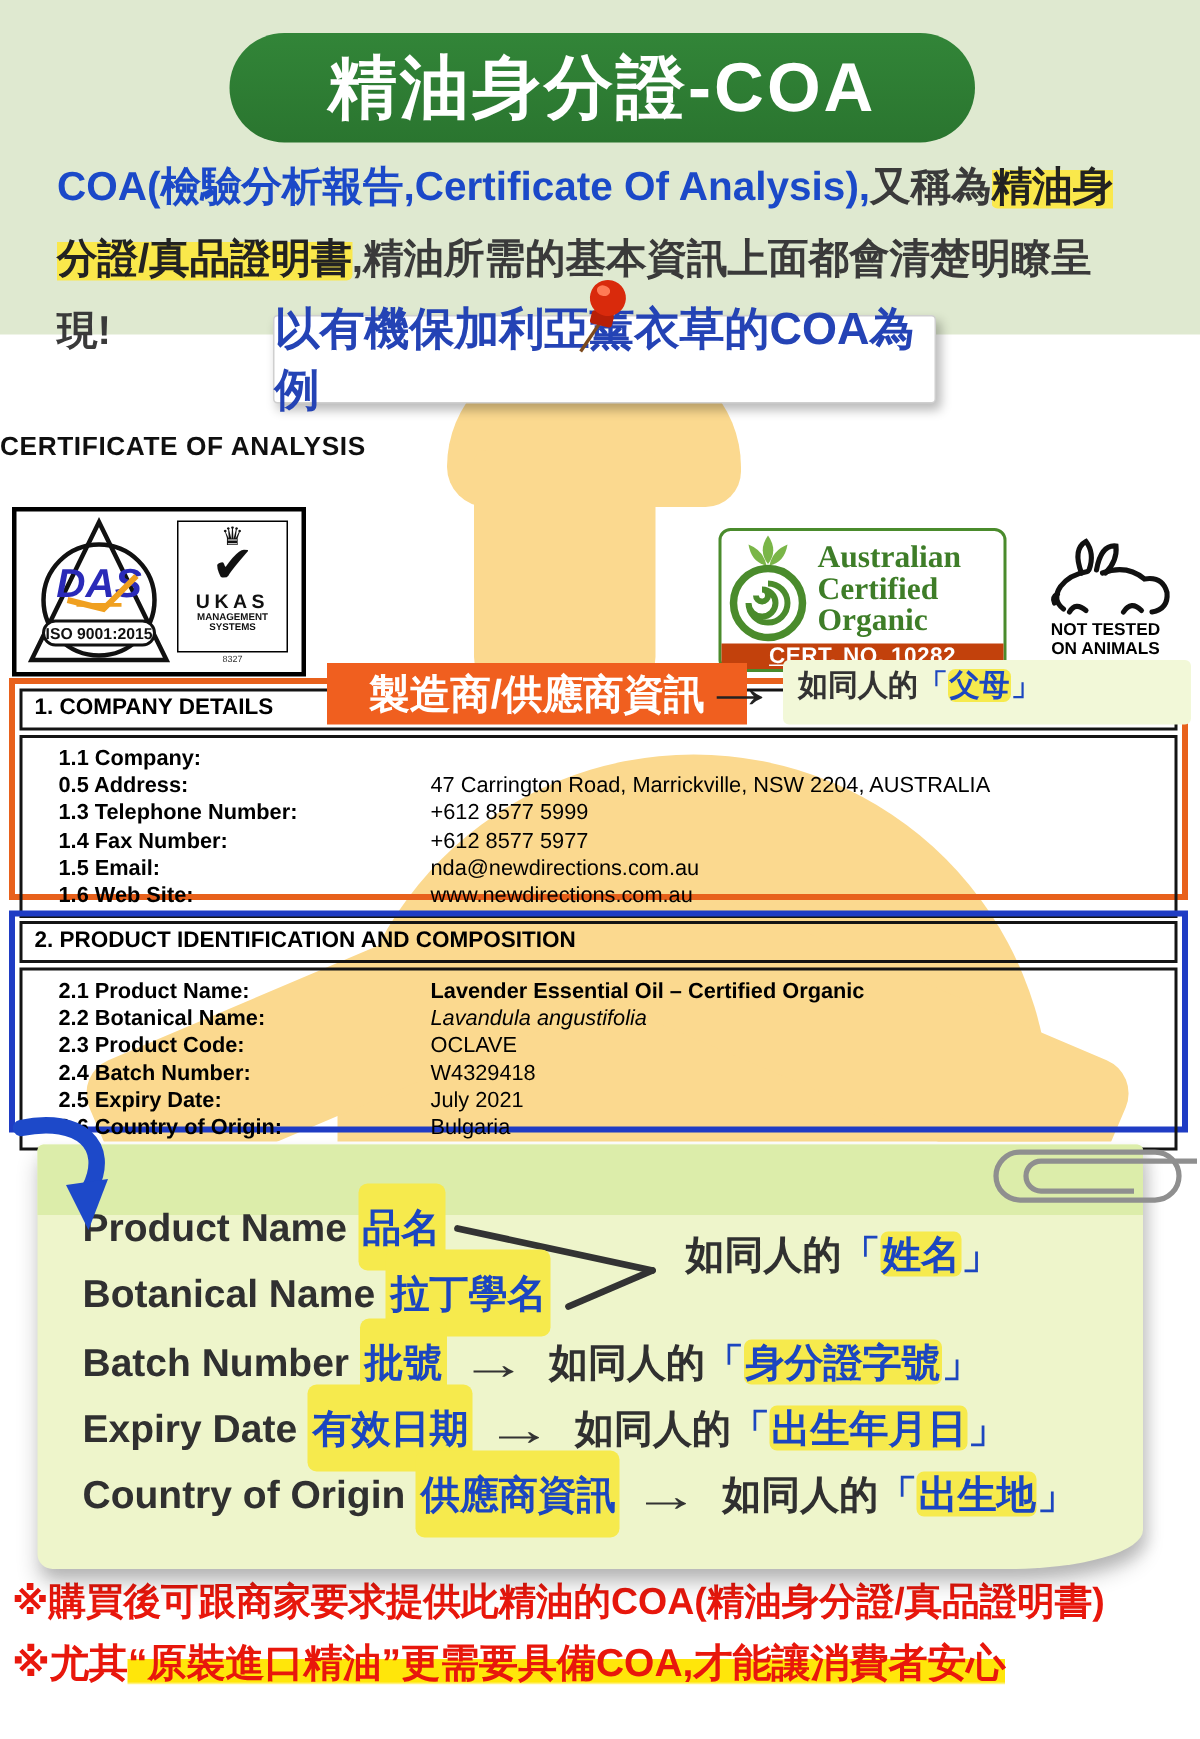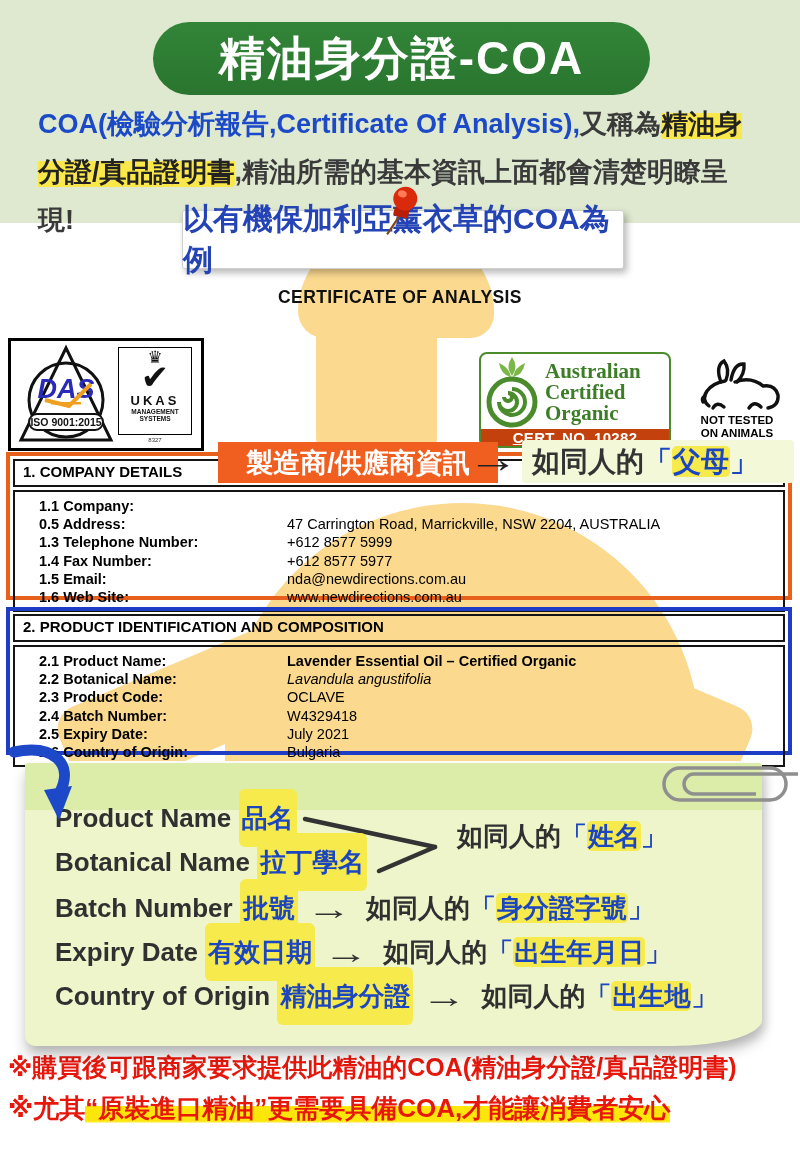--- a/index.html
+++ b/index.html
@@ -14,21 +14,21 @@
   .intro{position:absolute;left:38px;top:100px;width:712px;font-size:27px;line-height:48px;color:#3a3a3a;font-weight:600;z-index:3;}
   .blue{color:#1b49c8;}
   .yhl{background:linear-gradient(180deg,rgba(250,232,75,0) 14%,#fae84b 14%);border-radius:4px;}
   .b800{font-weight:800;color:#222;}
   
   .example-box{position:absolute;left:182px;top:210px;width:440px;height:57px;background:#fff;border:1px solid #cfcfcf;border-radius:3px;
     box-shadow:3px 4px 7px rgba(0,0,0,.28);display:flex;align-items:center;justify-content:center;
     color:#2443b5;font-weight:800;font-size:30px;z-index:4;}
   .pin{position:absolute;left:383px;top:184px;width:46px;height:56px;z-index:5;}
   
-  .cert-title{position:absolute;left:0;top:287px;width:800px;text-align:center;font-size:17.5px;font-weight:800;color:#101010;letter-spacing:.4px;z-index:2;}
+  .cert-title{position:absolute;left:0;top:287px;width:800px;font-size:17.5px;font-weight:800;color:#101010;letter-spacing:.4px;z-index:2;}
   
   .sil-wrap{position:absolute;left:0;top:0;width:800px;height:761px;overflow:hidden;z-index:1;}
   .sil{position:absolute;background:#fbd98f;}
   .sil-cap{left:298px;top:234px;width:196px;height:104px;border-radius:98px 98px 30px 34px;}
   .sil-neck{left:316px;top:300px;width:121px;height:158px;border-radius:8px 8px 20px 20px;}
   .sil-dome{left:225px;top:503px;width:475px;height:270px;border-radius:240px 240px 0 0;}
   .sil-legL{left:55px;top:646px;width:340px;height:94px;border-radius:24px;transform:rotate(-23deg);}
   .sil-legR{left:415px;top:646px;width:340px;height:94px;border-radius:24px;transform:rotate(23deg);}
   
   .das-box{position:absolute;left:8px;top:338px;width:196px;height:113px;background:#fff;border:3.5px solid #000;z-index:2;
@@ -56,21 +56,21 @@
   .crow{display:flex;font-size:14.5px;line-height:18.2px;color:#000;}
   .crow .lbl{width:248px;font-weight:700;flex:none;}
   .val-bold{font-weight:700;}
   .val-italic{font-style:italic;}
   .tag{position:absolute;color:#fff;font-weight:800;font-size:27px;display:flex;align-items:center;justify-content:center;z-index:4;}
   .tag-orange{left:218px;top:442px;width:280px;height:41px;background:#f05f1f;}
   .tag-blue{left:386px;top:597px;width:188px;height:41px;background:#2336bd;}
   .big-arrow{position:absolute;font-size:38px;color:#222;font-weight:700;transform:scaleX(1.35);z-index:4;}
   .arrow1{left:474px;top:438px;}
   .pale-band{position:absolute;left:522px;top:440px;width:272px;height:43px;background:#f2f8d8;border-radius:4px;z-index:3;}
-  .annot{position:absolute;font-size:28px;color:#333;font-weight:600;z-index:4;white-space:nowrap;}
+  .annot{position:absolute;font-size:20px;color:#333;font-weight:600;z-index:4;white-space:nowrap;}
   .annot1{left:532px;top:443px;}
   .term{color:#1c46c0;font-weight:800;}
   .term .yhl2{background:#f6ea4d;border-radius:5px;padding:0 1px;}
   
   .curve-arrow{position:absolute;left:8px;top:740px;width:80px;height:102px;z-index:7;}
   
   .note{position:absolute;left:25px;top:763px;width:737px;height:283px;background:#eef5cb;z-index:5;
     border-radius:4px 4px 26px 10px;border-bottom-right-radius:90px 26px;
     box-shadow:0 10px 14px rgba(0,0,0,.20),4px 5px 9px rgba(0,0,0,.12);}
   .note-strip{position:absolute;left:0;top:0;right:0;height:47px;background:#dcedaa;border-radius:4px 4px 0 0;}
@@ -272,21 +272,21 @@
       <span>如同人的</span><span class="term"><span>「</span><span class="yhl2">姓名</span><span>」</span></span>
     </div>
 
     <div class="nline" style="left:30px;top:128px;">
       <span>Batch Number </span><span class="zh">批號</span><span class="n-arrow">→</span><span>如同人的</span><span class="term"><span>「</span><span class="yhl2">身分證字號</span><span>」</span></span>
     </div>
     <div class="nline" style="left:30px;top:172px;">
       <span>Expiry Date </span><span class="zh">有效日期</span><span class="n-arrow">→</span><span>如同人的</span><span class="term"><span>「</span><span class="yhl2">出生年月日</span><span>」</span></span>
     </div>
     <div class="nline" style="left:30px;top:216px;">
-      <span>Country of Origin </span><span class="zh">精油身分證</span><span class="n-arrow">→</span><span>如同人的</span><span class="term"><span>「</span><span class="yhl2">出生地</span><span>」</span></span>
+      <span>Country of Origin </span><span class="zh">供應商資訊</span><span class="n-arrow">→</span><span>如同人的</span><span class="term"><span>「</span><span class="yhl2">出生地</span><span>」</span></span>
     </div>
   </div>
 
   <div class="fline f1">
     <span>※</span><span class="fbold">購買後</span><span>可跟商家要求提供此精油的COA(精油身分證/真品證明書)</span>
   </div>
   <div class="fline f2">
     <span>※尤其</span><span class="f2hl"><span class="fbold">“原裝進口精油”</span><span>更需要具備COA,才能讓消費者安心</span></span>
   </div>
 </div>

